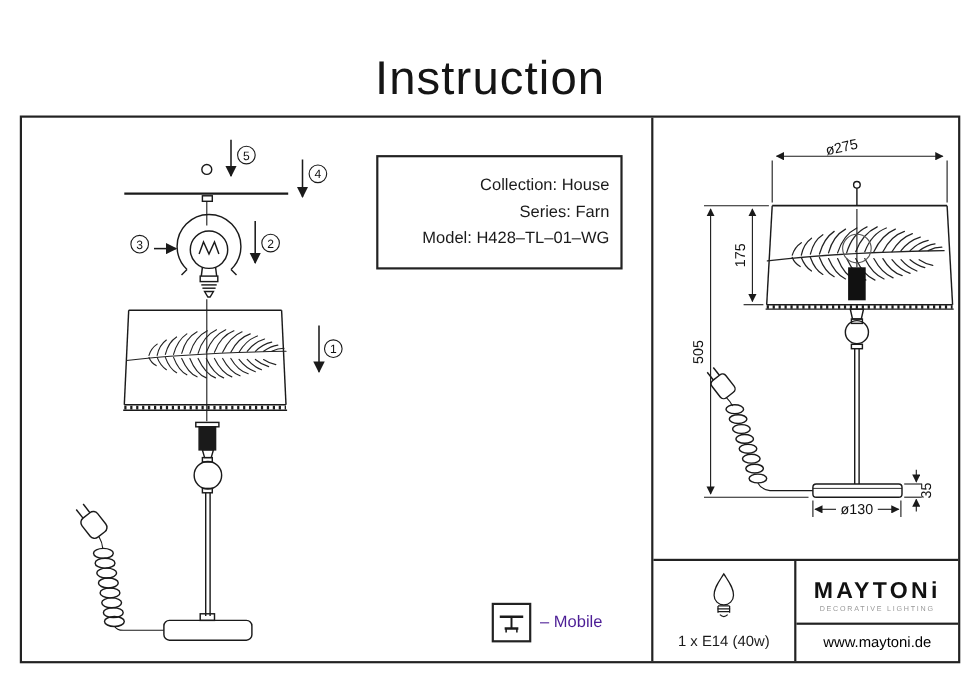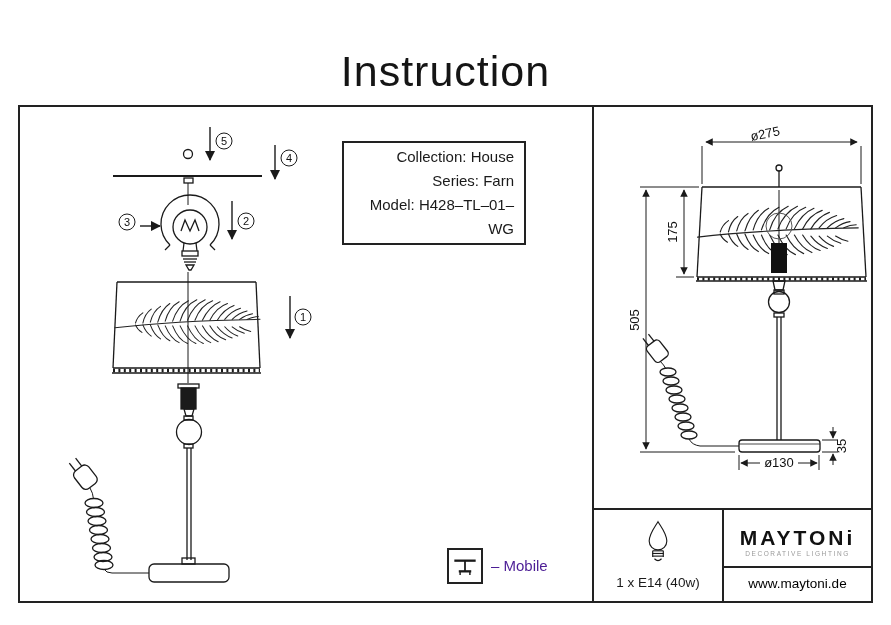--- a/index.html
+++ b/index.html
@@ -16,21 +16,21 @@
     border:2px solid #222; background:#fff;
   }
   .vdiv-main  { position:absolute; left:572px; top:0; width:2px; height:100%; background:#222; }
   .hdiv-right { position:absolute; left:574px; top:401px; width:277px; height:2px; background:#222; }
   .vdiv-cells { position:absolute; left:702px; top:403px; width:2px; height:91px; background:#222; }
 
   .svg-left  { position:absolute; left:20px;  top:13px; width:320px; height:470px; }
   .svg-right { position:absolute; left:600px; top:18px; width:250px; height:345px; }
 
   .info-box {
-    position:absolute; left:322px; top:34px; width:184px; height:104px;
+    position:absolute; left:322px; top:34px; width:224px; height:104px;
     border:2px solid #222; box-sizing:border-box;
     display:flex; flex-direction:column; justify-content:center;
     padding:0 10px; text-align:right; font-size:15px; line-height:24px; color:#1a1a1a;
   }
 
   .mobile-box {
     position:absolute; left:427px; top:441px; width:36px; height:36px;
     border:2px solid #222; box-sizing:border-box;
   }
   .mobile-label { position:absolute; left:471px; top:450px; font-size:15px; color:#4c1d95; }

